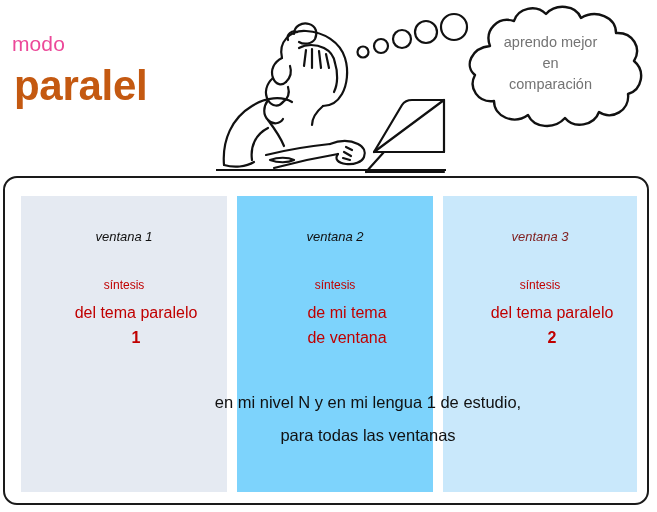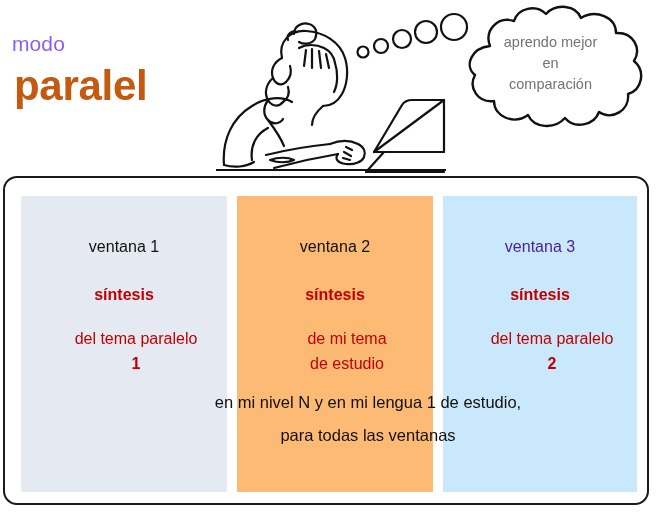--- a/index.html
+++ b/index.html
@@ -21,21 +21,21 @@
     position: absolute;
     left: 0; top: 0;
     width: 657px; height: 175px;
   }
 
   #mode-label {
     position: absolute;
     left: 12px;
     top: 32px;
     font-size: 21px;
-    color: #8b5cf6;
+    color: #ec4899;
     letter-spacing: 0.1px;
     white-space: nowrap;
   }
 
   #mode-name {
     position: absolute;
     left: 14px;
     top: 62px;
     font-size: 42px;
     font-weight: bold;
@@ -116,31 +116,32 @@
 
   .col-inner {
     position: absolute;
     left: 0;
     top: 24px;
     width: 100%;
     text-align: center;
   }
 
   .col-window {
-    font-size: 16px;
+    font-size: 13px;
     color: #111111;
     line-height: 22px;
-    margin: 16px 0 26px 0;
+    margin: 6px 0 26px 0;
+    font-style: italic;
   }
   .col-synth {
-    font-size: 16px;
-    font-weight: bold;
+    font-size: 12px;
+    font-weight: normal;
     color: #c00000;
     line-height: 22px;
-    margin: 0 0 20px 0;
+    margin: 0 0 4px 0;
   }
   .col-desc {
     font-size: 16px;
     color: #c00000;
     line-height: 25px;
     margin: 0;
     white-space: pre-line;
     padding-left: 24px;
   }
 
@@ -253,33 +254,33 @@
 
     <div class="column" id="column-0" style="background: rgb(229, 234, 242);">
       <div class="col-inner">
         <div class="col-window" style="color: rgb(17, 17, 17);">ventana 1</div>
         <div class="col-synth" style="color: rgb(192, 0, 0);">síntesis</div>
         <div class="col-desc" style="color: rgb(192, 0, 0);">del tema paralelo</div>
         <div class="col-desc" style="font-weight: bold; color: rgb(192, 0, 0);">1</div>
       </div>
     </div>
 
-    <div class="column" id="column-1" style="background: #fdba74;">
+    <div class="column" id="column-1" style="background: #7dd3fc;">
       <div class="col-inner">
         <div class="col-window" style="color: rgb(17, 17, 17);">ventana 2</div>
         <div class="col-synth" style="color: rgb(192, 0, 0);">síntesis</div>
         <div class="col-desc" style="color: rgb(192, 0, 0);">de mi tema
-de estudio</div>
+de ventana</div>
         <div class="col-desc" style="font-weight: bold; color: rgb(192, 0, 0);"></div>
       </div>
     </div>
 
     <div class="column" id="column-2" style="background: rgb(201, 232, 251);">
       <div class="col-inner">
-        <div class="col-window" style="color: #4c1d95;">ventana 3</div>
+        <div class="col-window" style="color: #7f1d1d;">ventana 3</div>
         <div class="col-synth" style="color: rgb(192, 0, 0);">síntesis</div>
         <div class="col-desc" style="color: rgb(192, 0, 0);">del tema paralelo</div>
         <div class="col-desc" style="font-weight: bold; color: rgb(192, 0, 0);">2</div>
       </div>
     </div>
 
   </div>
 
   <div id="caption" style="color: rgb(17, 17, 17);">en mi nivel N  y en mi lengua 1 de estudio,
 para todas las ventanas</div>

